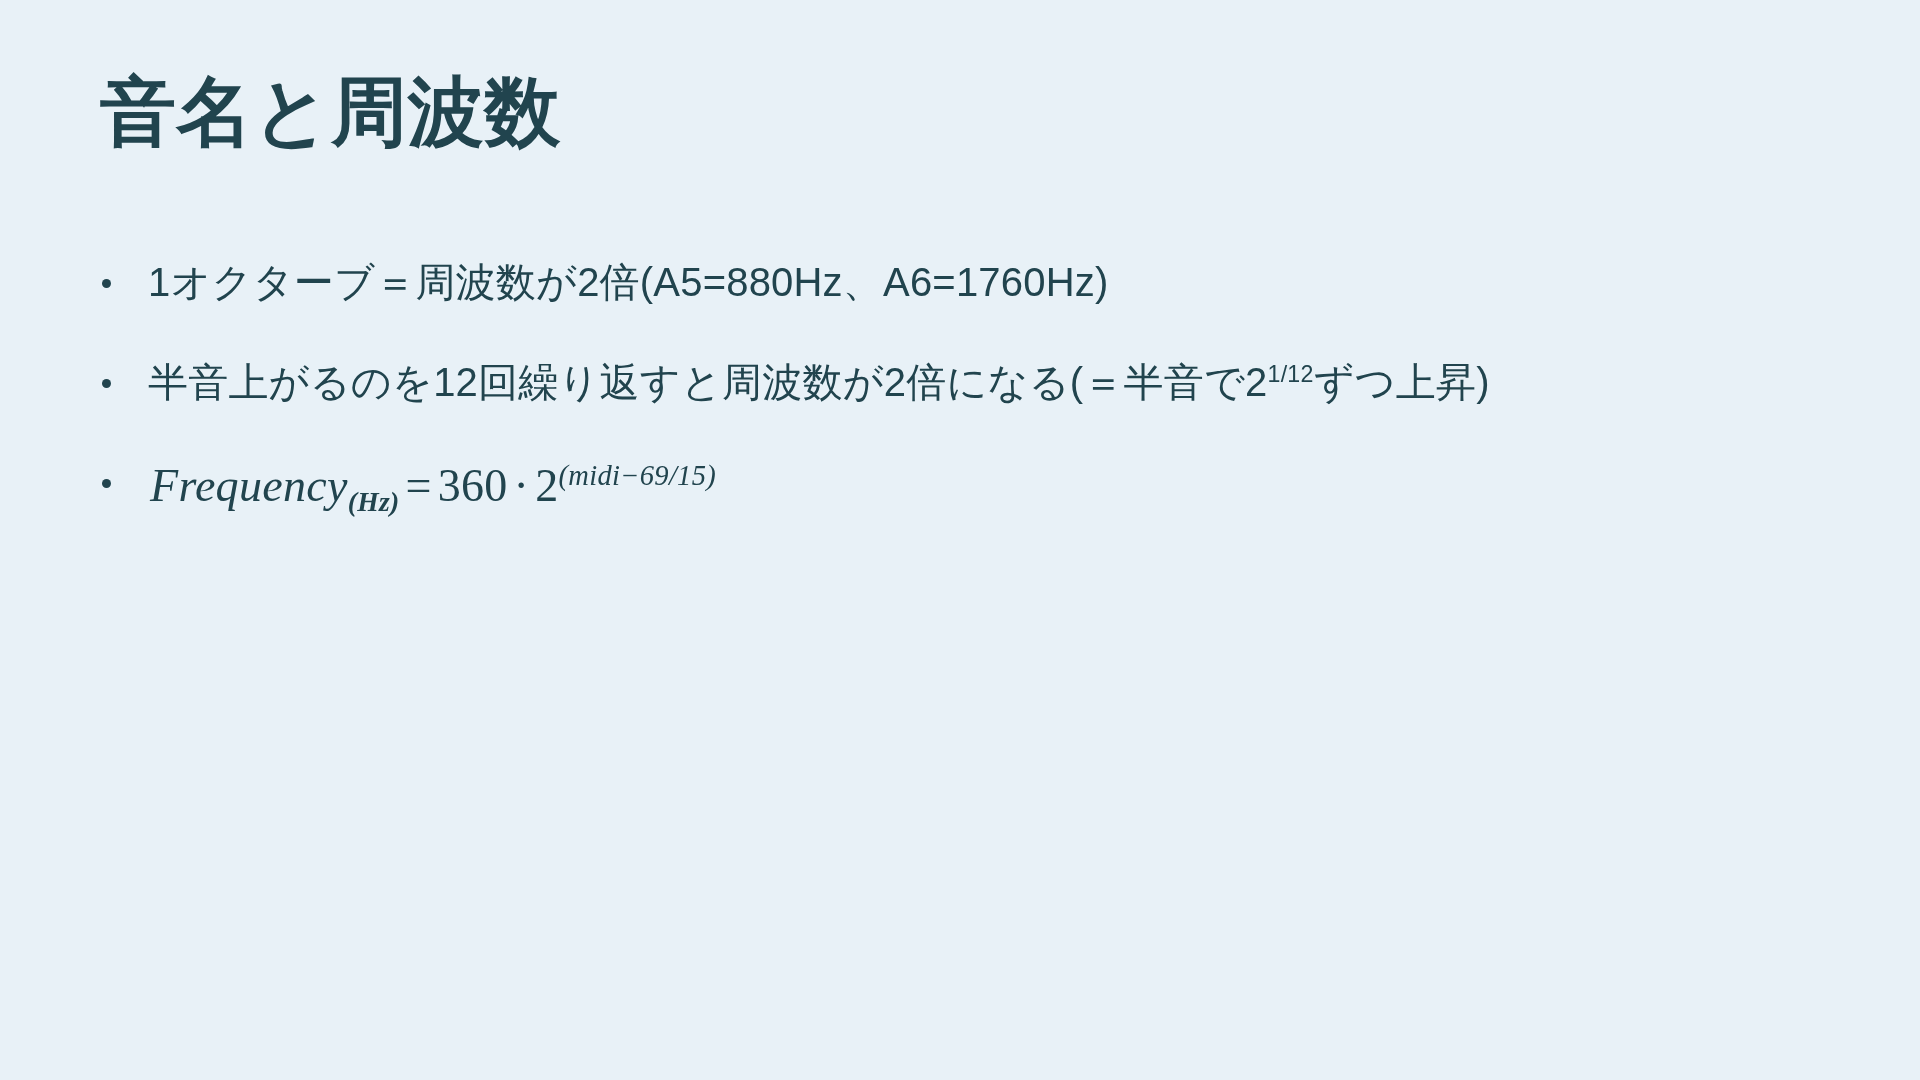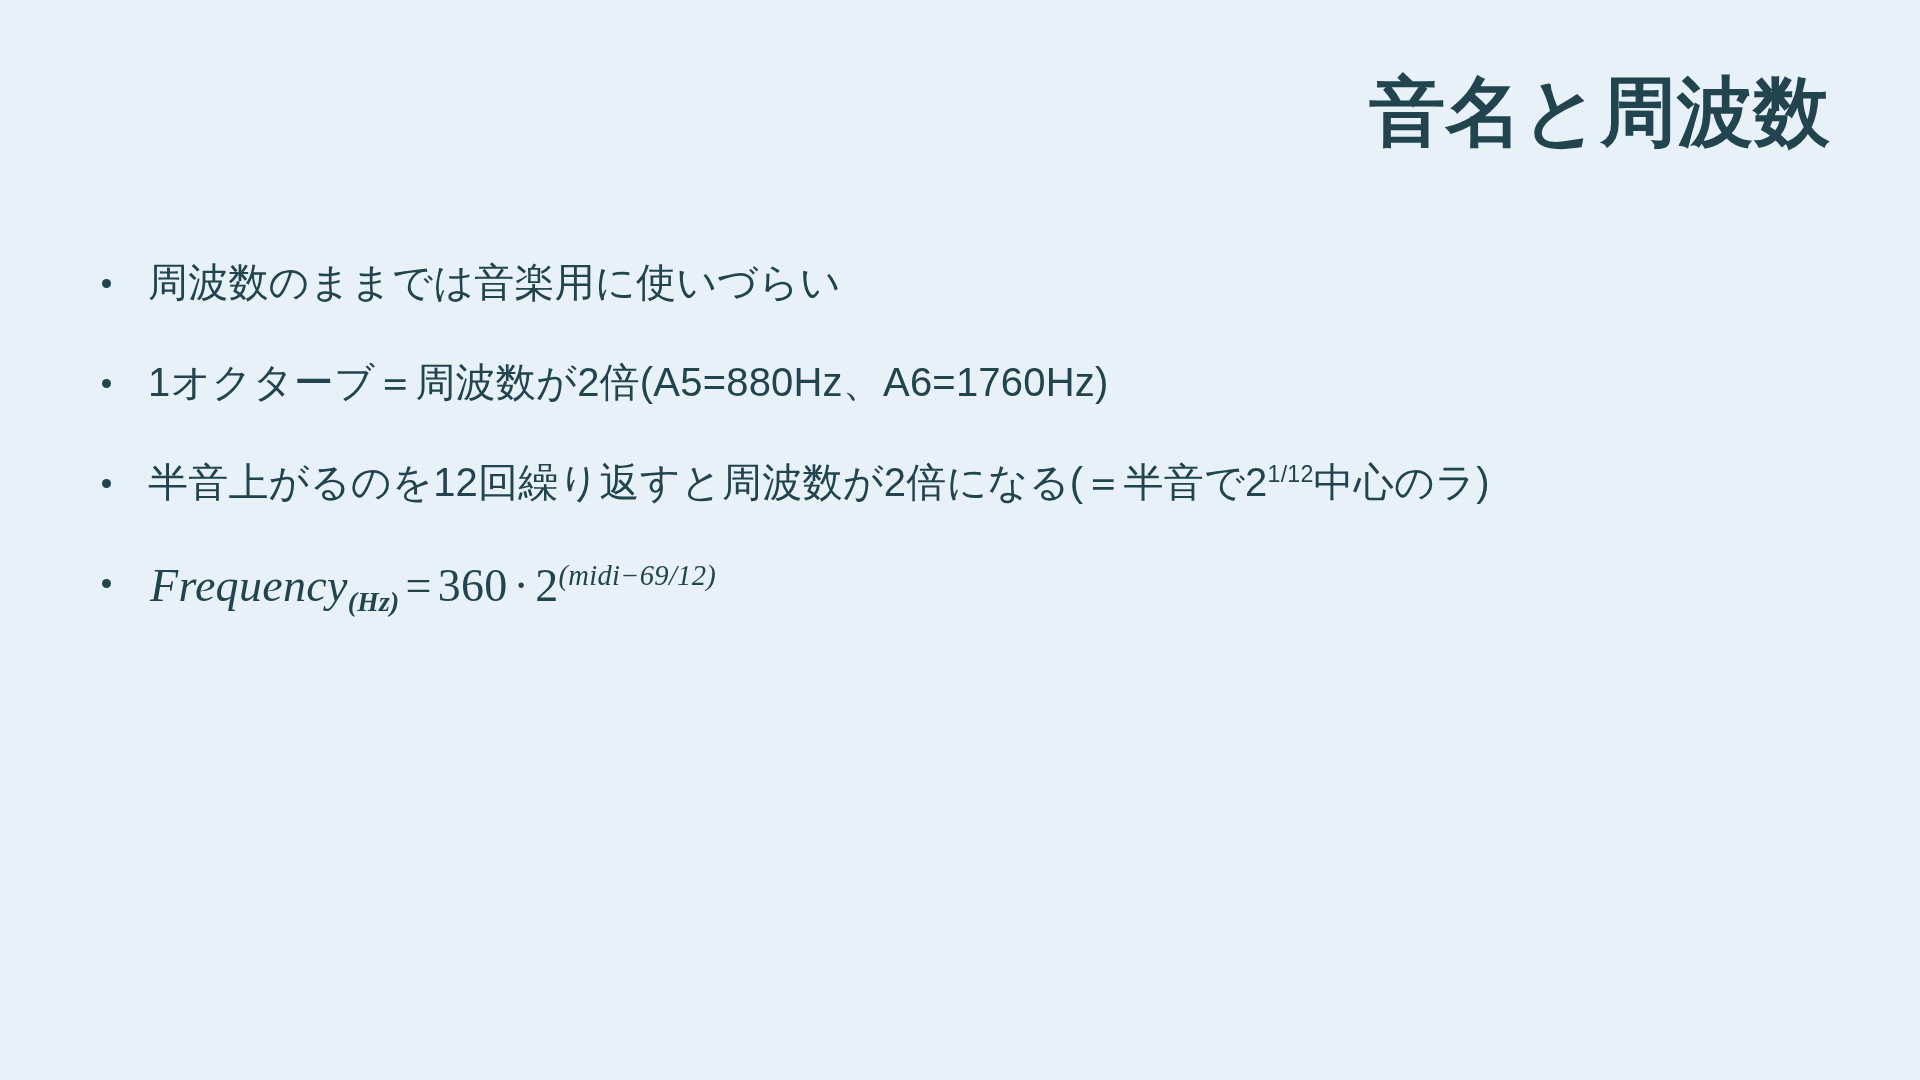--- a/index.html
+++ b/index.html
@@ -22,21 +22,20 @@
     padding: 54px 90px;
   }
   .slide-title {
     color: #21444e;
     font-size: 76px;
     font-weight: bold;
     line-height: 1.25;
     letter-spacing: 0.5px;
     margin: 0 0 0 10px;
     padding-top: 10px;
-    text-align: right;
   }
   .bullet-list {
     margin: 96px 0 0 0;
     padding: 0;
     list-style: none;
   }
   .bullet-item {
     position: relative;
     color: #21444e;
     font-size: 40px;
@@ -92,31 +91,28 @@
 </style>
 </head>
 <body>
 
 <div class="slide">
 
   <h1 class="slide-title">音名と周波数</h1>
 
   <ul class="bullet-list">
 
-    <li class="bullet-item">
-      <span>周波数のままでは音楽用に使いづらい</span>
-    </li>
 
 
     <li class="bullet-item">
       <span>1オクターブ＝周波数が2倍(A5=880Hz、A6=1760Hz)</span>
     </li>
 
     <li class="bullet-item">
-      <span>半音上がるのを12回繰り返すと周波数が2倍になる(＝半音で2</span><span class="sup">1/12</span><span>中心のラ)</span>
+      <span>半音上がるのを12回繰り返すと周波数が2倍になる(＝半音で2</span><span class="sup">1/12</span><span>ずつ上昇)</span>
     </li>
 
     <li class="bullet-item">
-      <div class="formula"><span>Frequency</span><span class="sub">(Hz)</span><span class="op">=</span><span class="num">360</span><span class="op">·</span><span class="num">2</span><span class="exp">(midi−69/12)</span></div>
+      <div class="formula"><span>Frequency</span><span class="sub">(Hz)</span><span class="op">=</span><span class="num">360</span><span class="op">·</span><span class="num">2</span><span class="exp">(midi−69/15)</span></div>
     </li>
 
   </ul>
 </div>
 
 </body></html>

